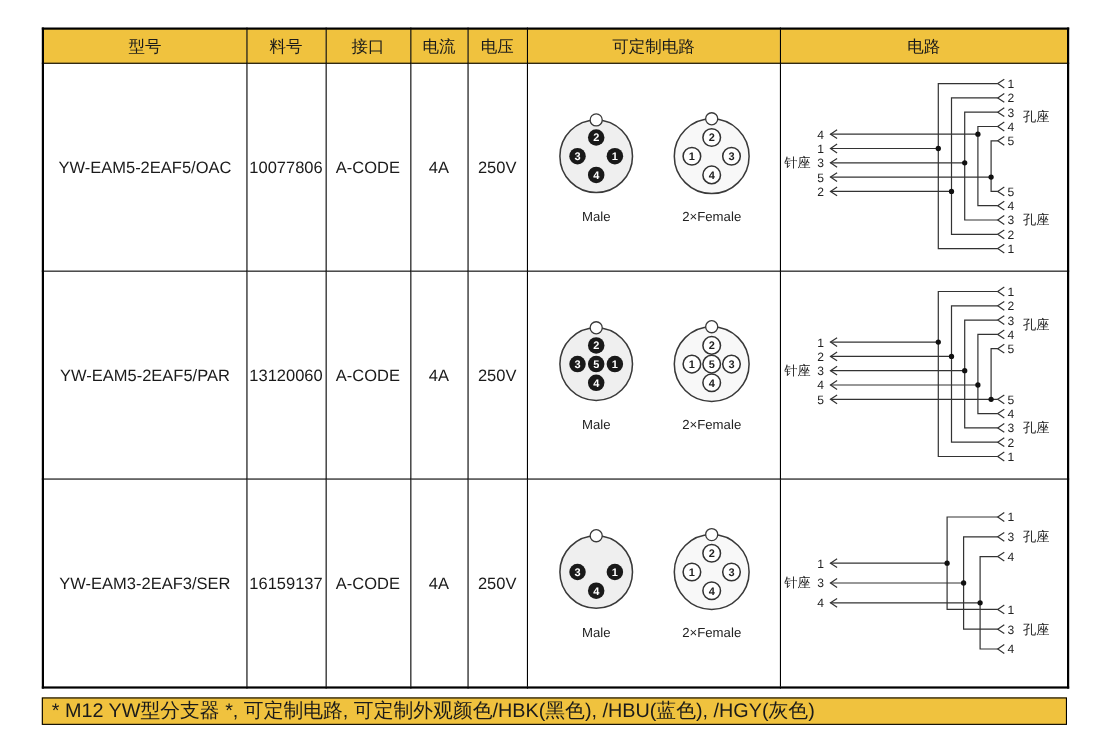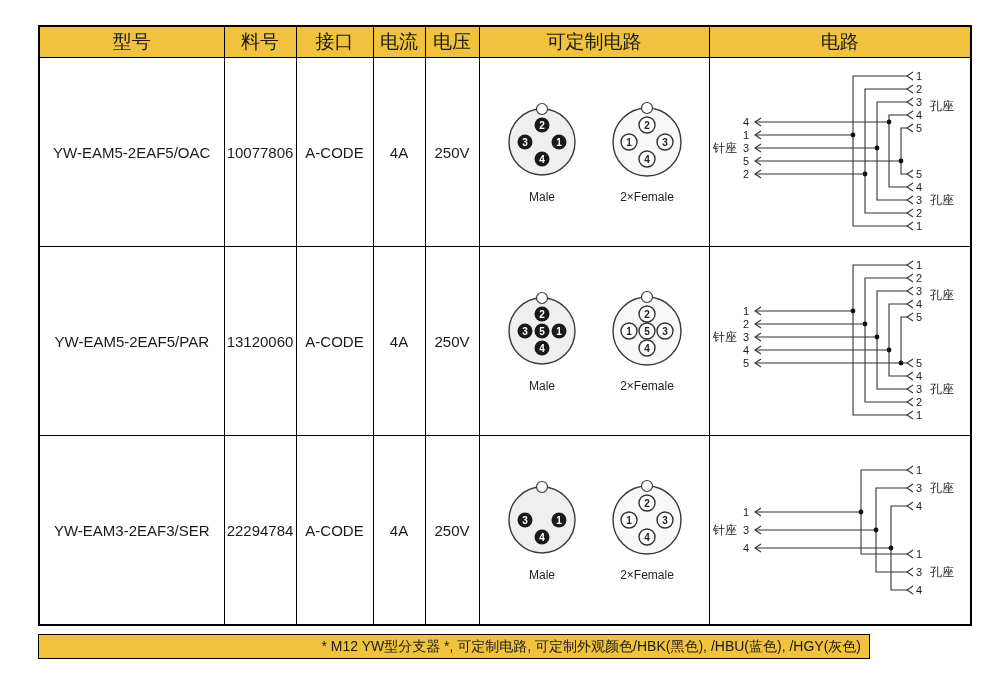--- a/index.html
+++ b/index.html
@@ -14,21 +14,21 @@
   }
   .page{padding:25px 38px;}
   table.spec{
     border-collapse:collapse;width:932px;table-layout:fixed;
     border:2px solid var(--border);
   }
   .spec th,.spec td{
     border:1px solid var(--border);text-align:center;vertical-align:middle;padding:0;
   }
   .spec thead th{
-    background:var(--header-bg);height:30px;font-size:19px;font-weight:normal;color:var(--ink);
+    background:var(--header-bg);height:30px;font-size:15px;font-weight:normal;color:var(--ink);
   }
   .spec tbody td{height:188px;font-size:15px;}
   td svg{display:block;margin:0 auto;}
   svg{font-family:"Liberation Sans",sans-serif;}
 
   
   .shell{fill:#efefef;stroke:#3a3a3a;stroke-width:1.4;}
   .shell-f{fill:#f8f8f8;stroke:#3a3a3a;stroke-width:1.4;}
   .notch{fill:#ffffff;stroke:#3a3a3a;stroke-width:1.2;}
   .mpin{fill:#191919;}
@@ -38,22 +38,22 @@
   .conn-label{fill:#222222;font-size:12px;text-anchor:middle;}
 
   
   .wire path{fill:none;stroke:#333333;stroke-width:1.1;}
   .dots circle{fill:#111111;}
   .wnum{font-size:11px;fill:#222222;}
   .end{text-anchor:end;}
   .side-label{font-size:12px;fill:#222222;}
 
   .footnote{
-    width:832px;margin-top:8px;background:var(--header-bg);
-    border:1px solid var(--border);font-size:14px;text-align:right;
+    width:932px;margin-top:8px;background:var(--header-bg);
+    border:1px solid var(--border);font-size:18px;text-align:left;
     padding:3px 8px;box-sizing:border-box;line-height:17px;
   }
 </style>
 </head>
 <body>
 
 <div class="page">
 
   <table class="spec">
     <colgroup>
@@ -265,21 +265,21 @@
             <text class="wnum" x="205" y="142">3</text>
             <text class="wnum" x="205" y="155">2</text>
             <text class="wnum" x="205" y="168">1</text>
             <text class="side-label" x="219" y="142">孔座</text>
           </svg>
         </td>
       </tr>
 
       <tr>
         <td>YW-EAM3-2EAF3/SER</td>
-        <td>22294784</td>
+        <td>16159137</td>
         <td>A-CODE</td>
         <td>4A</td>
         <td>250V</td>
         <td>
           <svg width="230" height="112" viewBox="0 0 230 112">
             <g>
               <circle class="shell" cx="62" cy="46" r="33"></circle>
               <circle class="notch" cx="62" cy="13" r="5.5"></circle>
               <circle class="mpin" cx="45" cy="46" r="7.5"></circle>
                 <text class="mnum" x="45" y="49.5">3</text>

